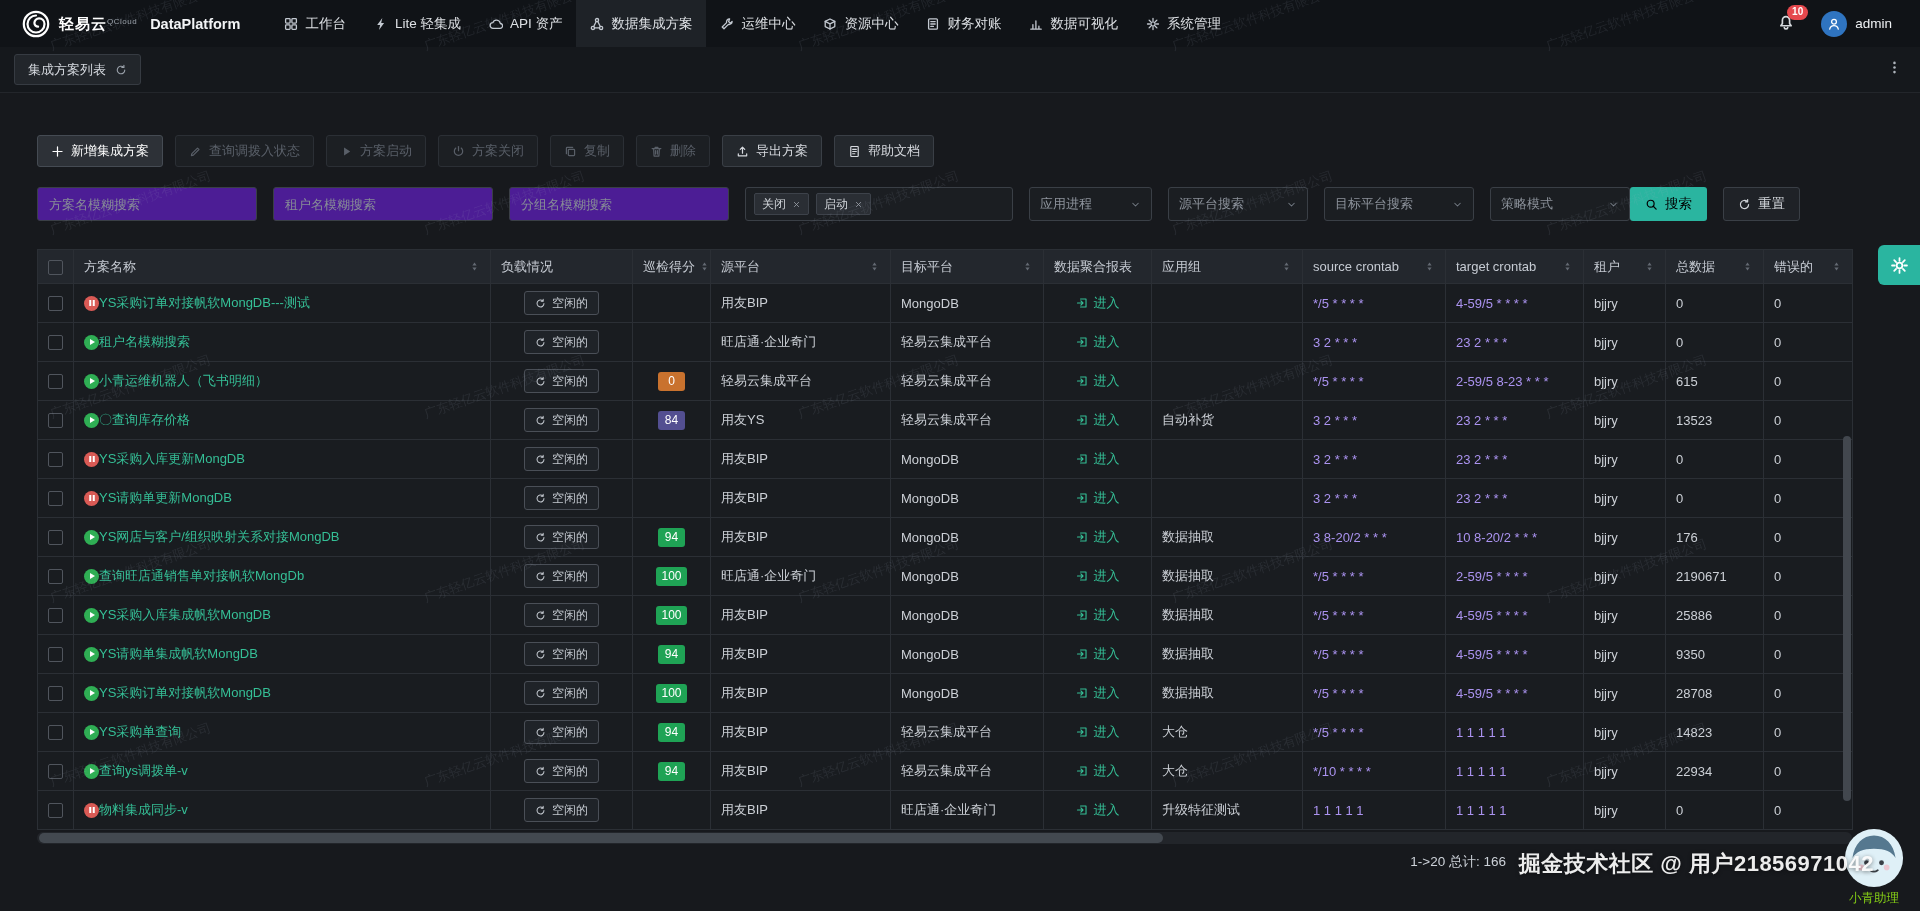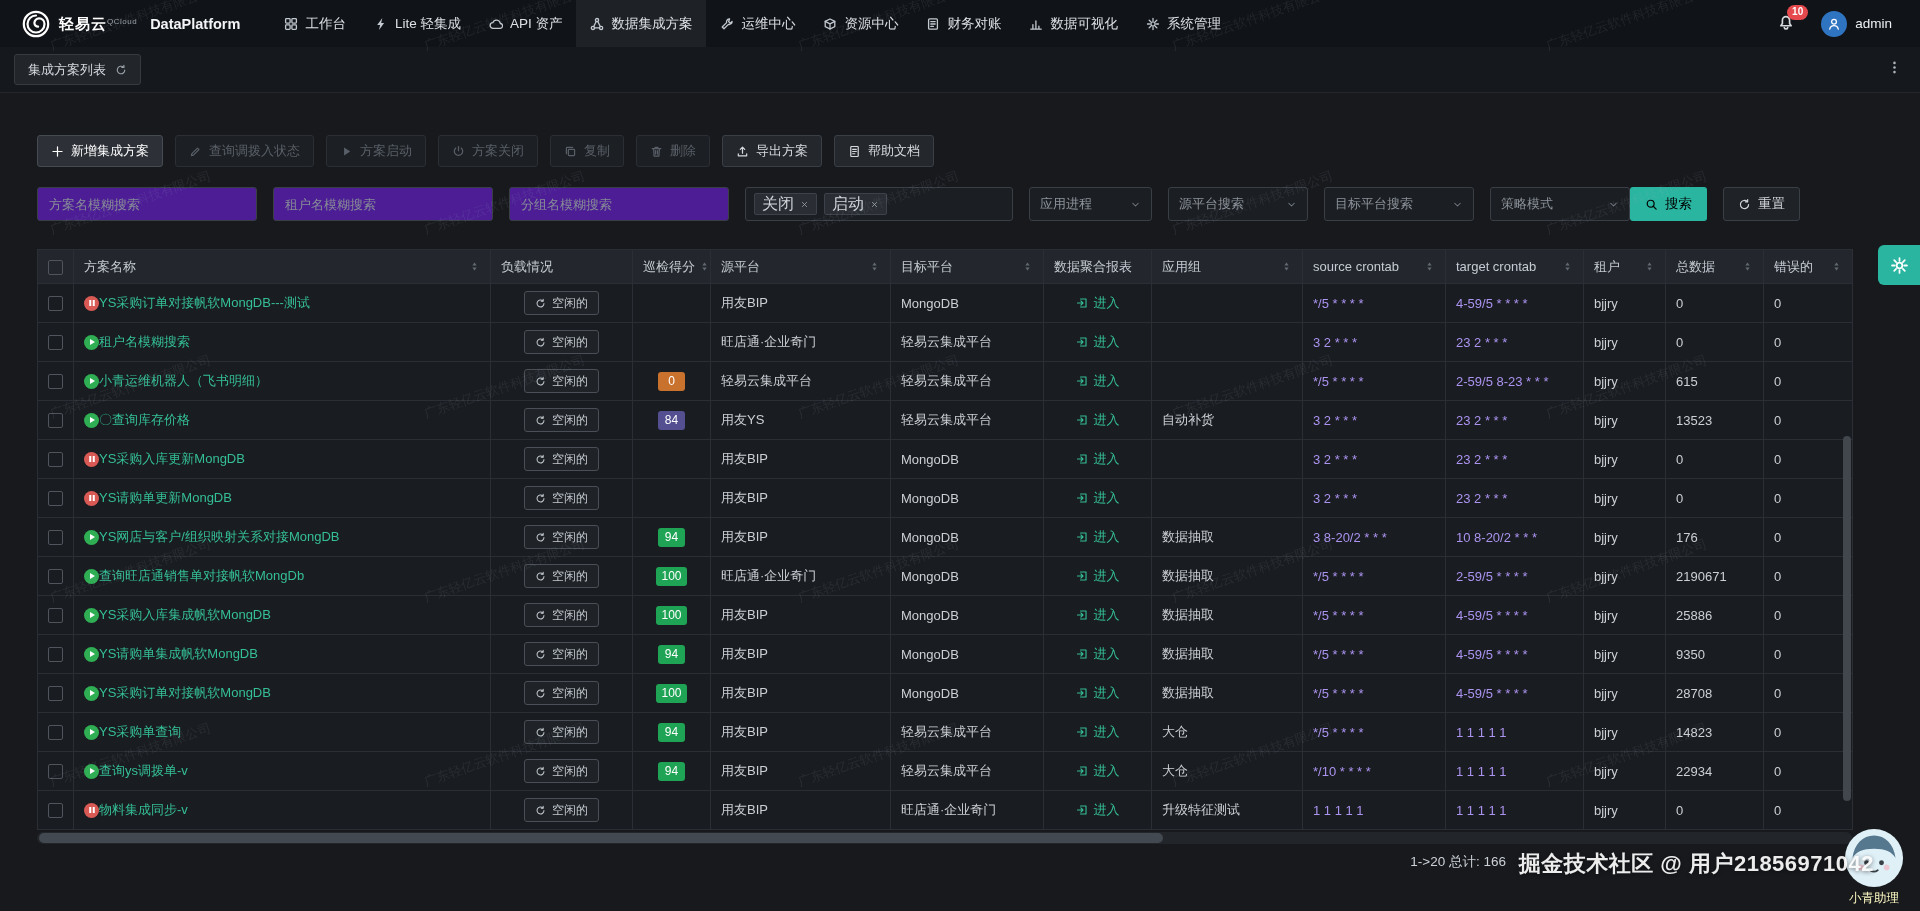--- a/index.html
+++ b/index.html
@@ -40,21 +40,21 @@
 .tbtn .icon svg{width:13px;height:13px}
 .tbtn.primary{background:#2d3137;border-color:#454b53;color:#fff}
 .tbtn.disabled{background:#1c1f23;border-color:#2b2f35;color:#595f68;cursor:not-allowed}
 
 
 .filters{display:flex;align-items:center;margin:20px 0 0 37px;position:relative;z-index:2}
 .filter-fields{display:flex;gap:16px;align-items:center}
 .f-input{width:220px;height:34px;background:#4c1d95;border:1px solid #3a3f46;border-radius:3px;color:#d7dade;font-size:13px;padding:0 11px;font-family:inherit;outline:none}
 .f-input::placeholder{color:#878d96}
 .tag-box{width:268px;height:34px;background:#1b1e22;border:1px solid #3a3f46;border-radius:3px;display:flex;align-items:center;gap:7px;padding:0 8px}
-.tag{display:inline-flex;align-items:center;gap:6px;background:#2a2e34;border:1px solid #3d424a;border-radius:2px;height:22px;padding:0 7px;font-size:16px;color:#d2d6db}
+.tag{display:inline-flex;align-items:center;gap:6px;background:#2a2e34;border:1px solid #3d424a;border-radius:2px;height:22px;padding:0 7px;font-size:12px;color:#d2d6db}
 .tag .icon{color:#9aa0a8;cursor:pointer}.tag .icon svg{width:9px;height:9px}
 .f-select{height:34px;background:#1b1e22;border:1px solid #3a3f46;border-radius:3px;display:flex;align-items:center;justify-content:space-between;padding:0 10px;font-size:13px;color:#8d939c;cursor:pointer}
 .f-select .icon{color:#767d86}.f-select .icon svg{width:11px;height:11px}
 .w1{width:123px}.w2{width:140px}.w3{width:150px}.w4{width:140px}
 .btn-search{display:inline-flex;align-items:center;gap:7px;height:34px;padding:0 15px;background:#2ab5a0;border:none;border-radius:3px;color:#000000;font-size:13.5px;cursor:pointer;margin-left:0;font-family:inherit}
 .btn-search .icon svg{width:13px;height:13px}
 .btn-reset{display:inline-flex;align-items:center;gap:7px;height:34px;padding:0 14px;background:#1f2227;border:1px solid #3a3f46;border-radius:3px;color:#d2d6db;font-size:13.5px;cursor:pointer;margin-left:16px;font-family:inherit}
 .btn-reset .icon svg{width:13px;height:13px}
 
 
@@ -84,21 +84,21 @@
 .vscroll{position:absolute;right:1px;top:187px;width:8px;height:365px;background:#42474e;border-radius:4px;z-index:3}
 .hscroll{margin:2px 0 0 37px;width:1815px;height:12px;background:#22252a;border-radius:6px;position:relative;z-index:2}
 .hscroll .thumb{position:absolute;left:2px;top:1px;height:10px;width:1124px;background:#434950;border-radius:5px;cursor:pointer}
 
 
 .total{position:absolute;right:414px;bottom:40px;font-size:13.5px;color:#ccd1d8;z-index:10}
 .juejin{position:absolute;right:46px;bottom:32px;font-size:22px;font-weight:bold;color:rgba(255,255,255,.92);z-index:46;text-shadow:0 1px 4px rgba(0,0,0,.45);letter-spacing:.5px}
 .assistant{position:absolute;right:16px;bottom:4px;z-index:44;display:flex;flex-direction:column;align-items:center;gap:2px}
 .assistant .av{width:60px;height:60px;border-radius:50%;overflow:hidden}
 .assistant .av svg{width:60px;height:60px;display:block}
-.assistant .lbl{font-size:12.5px;color:#fef9c3}
+.assistant .lbl{font-size:12.5px;color:#84cc16}
 .gear-fab{position:absolute;right:0;top:245px;width:42px;height:40px;background:#2ab5a0;border-radius:6px 0 0 6px;display:flex;align-items:center;justify-content:center;color:#fff;cursor:pointer;z-index:20}
 .gear-fab svg{width:19px;height:19px}
 .wm-layer{position:absolute;inset:0;z-index:40;pointer-events:none;overflow:hidden}
 .wm{position:absolute;font-size:13px;color:rgba(175,185,197,.11);transform:rotate(-19deg);white-space:nowrap}
 </style>
 </head>
 <body>
 
 <div class="wm-layer" id="wmLayer">
     <span class="wm" style="left: 46px; top: 10px;">广东轻亿云软件科技有限公司</span>

